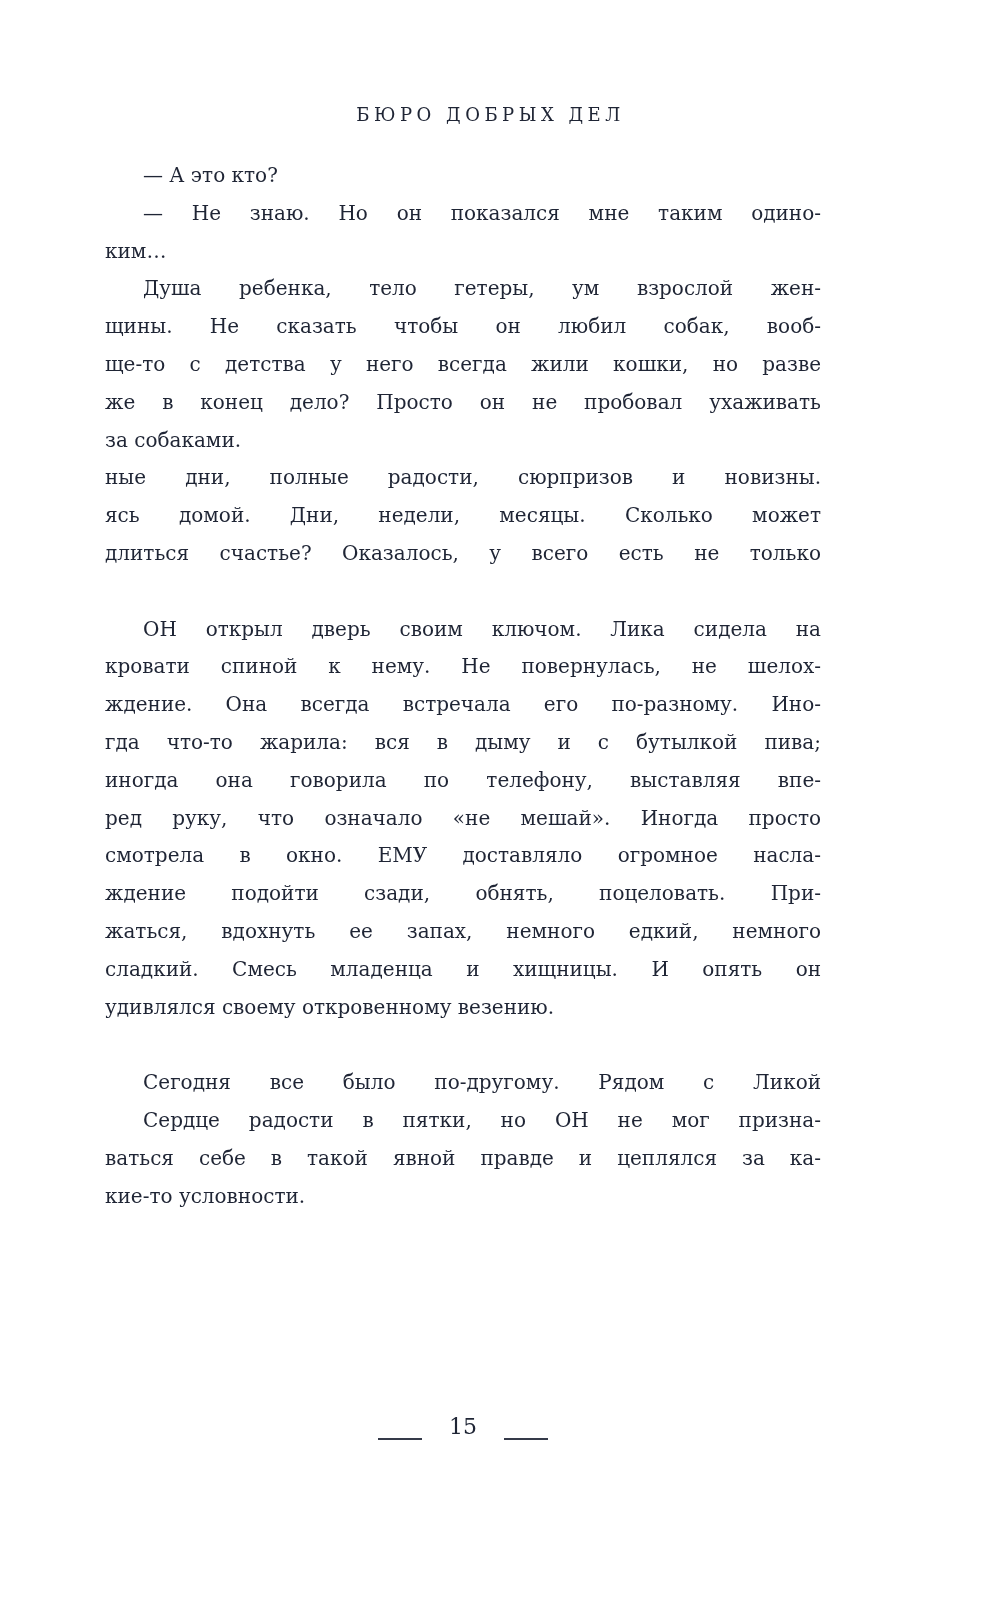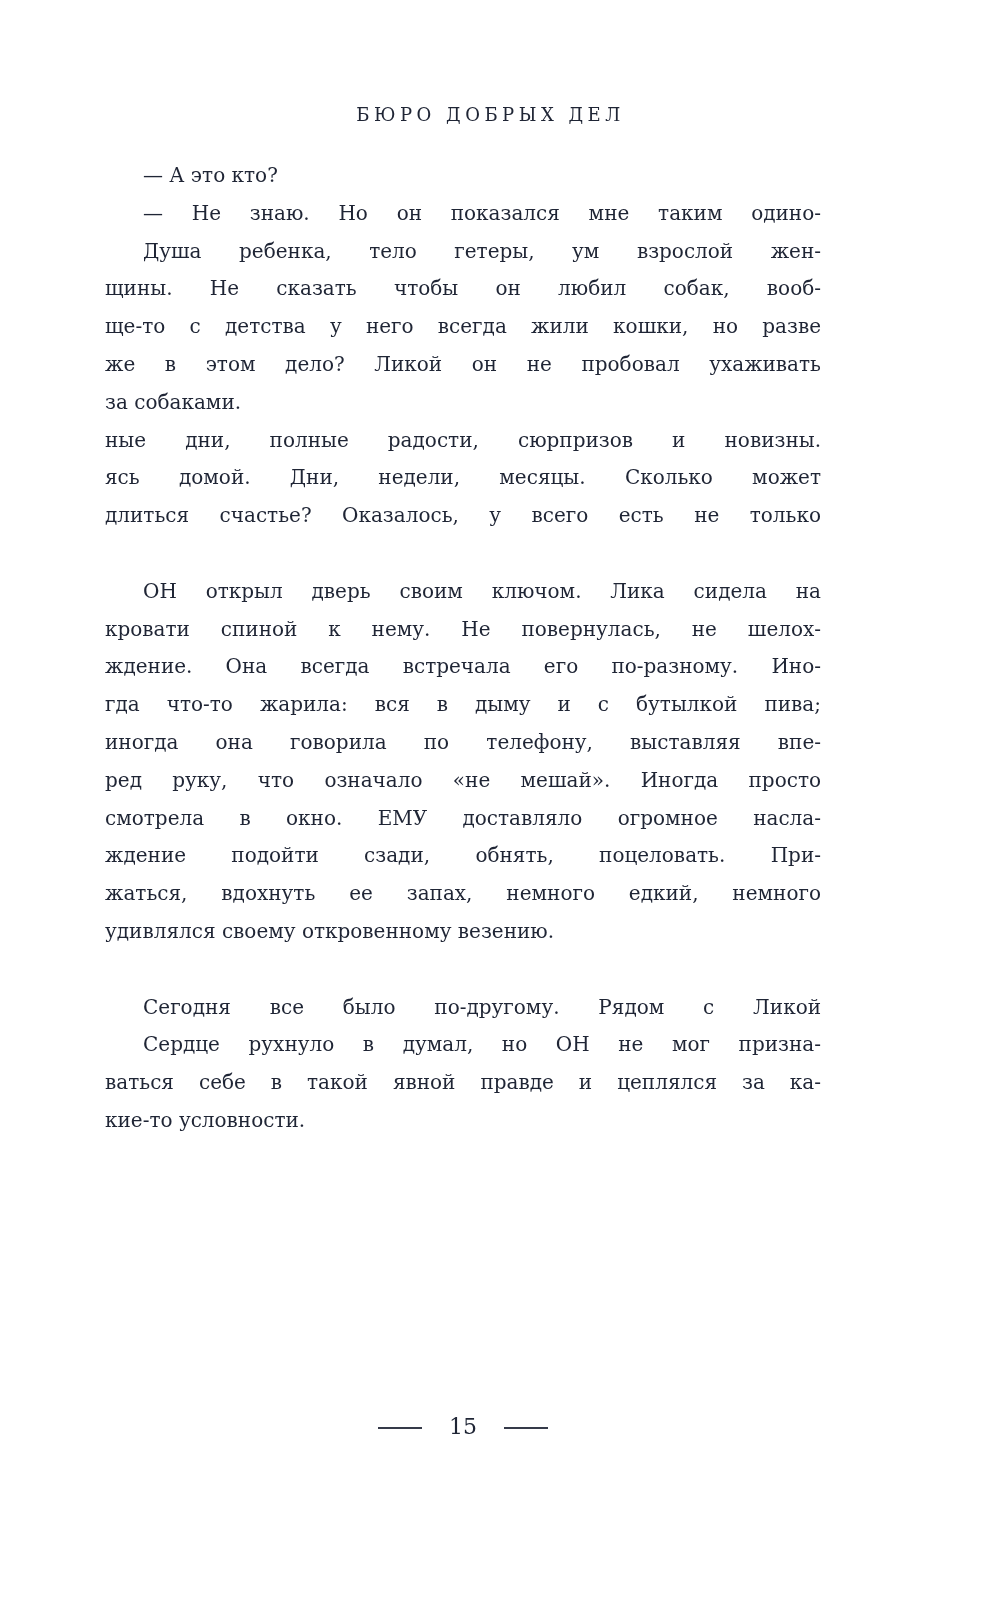--- a/index.html
+++ b/index.html
@@ -47,21 +47,21 @@
   }
   .line.indent {
     padding-left: 38px;
   }
   .page-footer {
     position: absolute;
     top: 1416px;
     left: 105px;
     width: 716px;
     display: flex;
-    align-items: center;
+    align-items: flex-end;
     justify-content: center;
     gap: 27px;
     font-size: 22px;
   }
   .footer-rule {
     display: inline-block;
     width: 44px;
     height: 2px;
     background: var(--text-color, #1f2535);
     opacity: 0.9;
@@ -77,50 +77,52 @@
 <div class="page">
 
   <div class="running-header">БЮРО ДОБРЫХ ДЕЛ</div>
 
   <div class="text-block" id="paragraphs-container">
       <div class="paragraph">
         <div class="line last indent">— А это кто?</div>
       </div>
       <div class="paragraph">
         <div class="line indent">— Не знаю. Но он показался мне таким одино-</div>
+        <div class="line last">ким…</div>
       </div>
       <div class="paragraph">
         <div class="line indent">Душа ребенка, тело гетеры, ум взрослой жен-</div>
         <div class="line">щины. Не сказать чтобы он любил собак, вооб-</div>
         <div class="line">ще-то с детства у него всегда жили кошки, но разве</div>
-        <div class="line">же в этом дело? Ликой он не пробовал ухаживать</div>
+        <div class="line">же в конец дело? Просто он не пробовал ухаживать</div>
         <div class="line last">за собаками.</div>
       </div>
       <div class="paragraph">
         <div class="line">ные дни, полные радости, сюрпризов и новизны.</div>
         <div class="line">ясь домой. Дни, недели, месяцы. Сколько может</div>
         <div class="line">длиться счастье? Оказалось, у всего есть не только</div>
       </div>
       <div class="paragraph space-before">
         <div class="line indent">ОН открыл дверь своим ключом. Лика сидела на</div>
         <div class="line">кровати спиной к нему. Не повернулась, не шелох-</div>
         <div class="line">ждение. Она всегда встречала его по-разному. Ино-</div>
         <div class="line">гда что-то жарила: вся в дыму и с бутылкой пива;</div>
         <div class="line">иногда она говорила по телефону, выставляя впе-</div>
         <div class="line">ред руку, что означало «не мешай». Иногда просто</div>
         <div class="line">смотрела в окно. ЕМУ доставляло огромное насла-</div>
         <div class="line">ждение подойти сзади, обнять, поцеловать. При-</div>
         <div class="line">жаться, вдохнуть ее запах, немного едкий, немного</div>
+        <div class="line">сладкий. Смесь младенца и хищницы. И опять он</div>
         <div class="line last">удивлялся своему откровенному везению.</div>
       </div>
       <div class="paragraph space-before">
         <div class="line indent">Сегодня все было по-другому. Рядом с Ликой</div>
       </div>
       <div class="paragraph">
-        <div class="line indent">Сердце рухнуло в думал, но ОН не мог призна-</div>
+        <div class="line indent">Сердце радости в пятки, но ОН не мог призна-</div>
         <div class="line">ваться себе в такой явной правде и цеплялся за ка-</div>
         <div class="line last">кие-то условности.</div>
       </div>
     </div>
 
   <div class="page-footer">
     <span class="footer-rule"></span>
     <span class="page-number">15</span>
     <span class="footer-rule"></span>
   </div>

